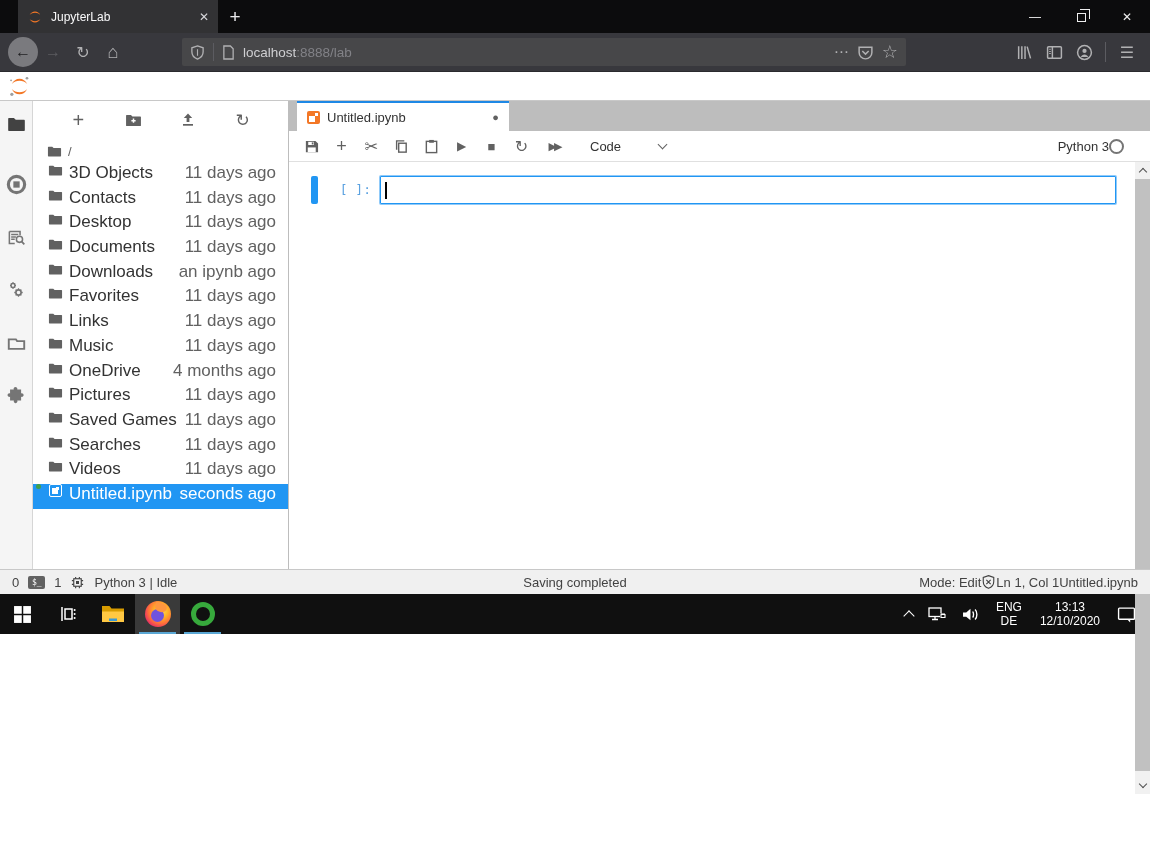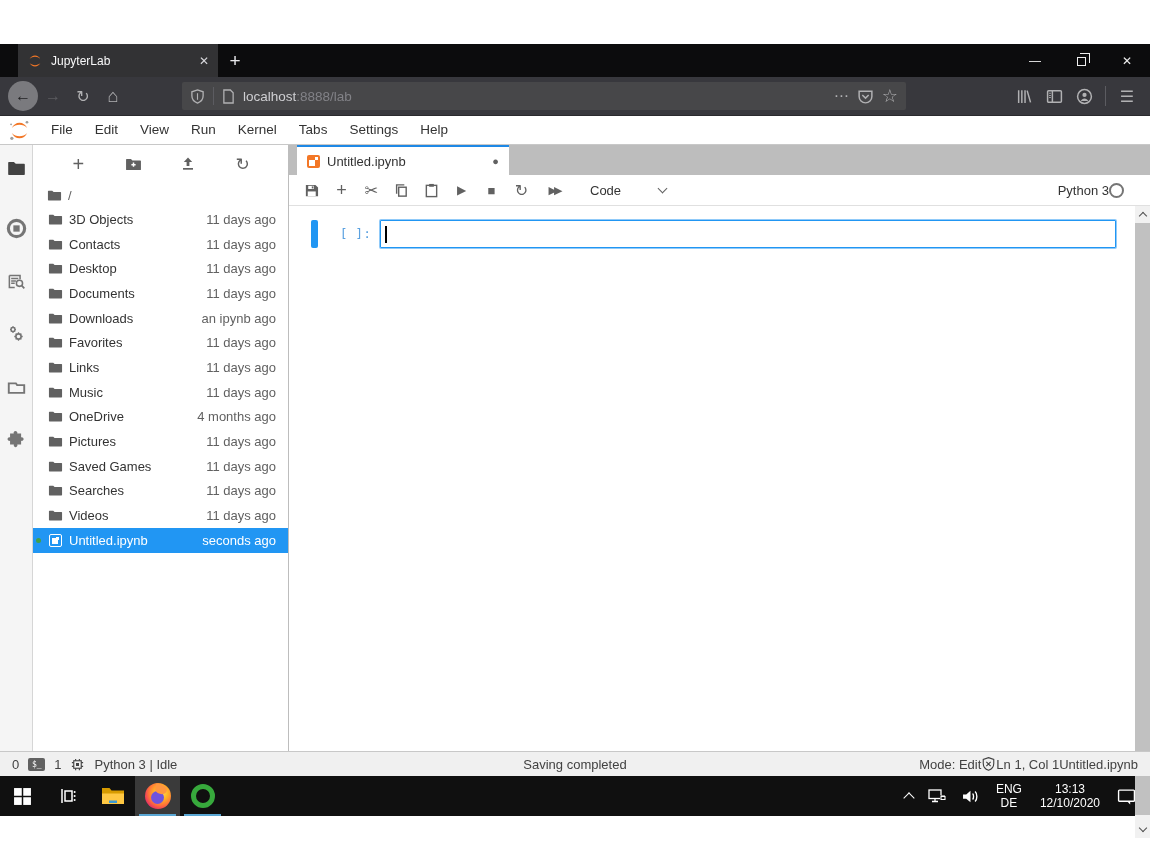--- a/index.html
+++ b/index.html
@@ -1,18 +1,18 @@
 <!DOCTYPE html>
 <html><head>
 <meta charset="utf-8">
 <style>
   * { margin:0; padding:0; box-sizing:border-box; }
   html,body { width:1150px; height:862px; overflow:hidden; }
   body { font-family:"Liberation Sans","DejaVu Sans",sans-serif; font-size:13px; }
-  .screen { width:1150px; height:772px; display:flex; flex-direction:column; background:#fff;margin-top:44px; }
+  .screen { width:1150px; height:634px; display:flex; flex-direction:column; background:#fff; }
 
   
   .ff-titlebar { height:33px; background:#0c0c0d; display:flex; align-items:stretch; flex:none; }
   .ff-tab { width:200px; margin-left:18px; background:#323234; display:flex; align-items:center; padding:0 9px; gap:8px; }
   .ff-tab-title { color:#f9f9fa; font-size:12px; flex:1; }
   .ff-tab-close { color:#d7d7db; font-size:12px; cursor:default; }
   .ff-newtab { width:34px; display:flex; align-items:center; justify-content:center; color:#eaeaec; font-size:19px; font-weight:300; }
   .win-controls { margin-left:auto; display:flex; }
   .win-btn { width:46px; display:flex; align-items:center; justify-content:center; color:#efefef; font-size:12px; }
   .restore-glyph { width:9px; height:9px; border:1px solid #efefef; position:relative; background:#0c0c0d; margin-top:2px; }
@@ -47,21 +47,21 @@
 
   .filebrowser { width:256px; background:#fff; border-right:1px solid #bdbdbd; display:flex; flex-direction:column; flex:none; }
   .fb-toolbar { height:38px; display:flex; align-items:center; justify-content:space-around; padding:0 18px; color:#616161; }
   .fb-tool { display:flex; align-items:center; justify-content:center; width:28px; height:26px; font-size:18px; color:#616161; }
   .fb-crumb { height:24px; display:flex; align-items:center; gap:6px; padding-left:14px; color:#616161; font-size:13px; }
   .fb-header { height:25px; display:flex; align-items:center; border-top:1px solid #e0e0e0; border-bottom:1px solid #e0e0e0; font-size:13px; color:#333; }
   .fb-header .h-name { width:152px; padding-left:14px; display:flex; align-items:center; gap:26px; border-right:1px solid #e0e0e0; height:100%; }
   .sort-arrow { font-size:8px; color:#757575; }
   .fb-header .h-mod { flex:1; text-align:right; padding-right:12px; }
   .file-list { flex:1; overflow:hidden; }
-  .file-row { height:24.7px; display:flex; align-items:center; padding:0 12px 0 0; position:relative; color:#333; font-size:13px; }
+  .file-row { height:24.7px; display:flex; align-items:flex-start; padding:0 12px 0 0; position:relative; color:#333; font-size:17px; }
   .file-row .run-dot { width:5px; height:5px; border-radius:50%; margin-left:3px; flex:none; background:transparent; }
   .file-row .run-dot.on { background:#43a047; }
   .file-row .file-icon { width:16px; margin-left:6px; margin-right:6px; display:flex; justify-content:center; flex:none; }
   .file-row .file-name { flex:1; white-space:nowrap; overflow:hidden; }
   .file-row .file-mod { color:#616161; }
   .file-row.selected { background:#2196f3; color:#fff; }
   .file-row.selected .file-mod { color:#fff; }
   .nb-file-badge { width:13px; height:13px; background:#f37726; border-radius:2px; position:relative; }
   .nb-file-badge:before { content:""; position:absolute; left:2px; bottom:2px; width:6px; height:6px; background:#fff; }
   .nb-file-badge:after { content:""; position:absolute; right:2px; top:2px; width:3px; height:3px; background:#fff; }
@@ -198,30 +198,20 @@
   <div class="jl-menubar">
     <span class="jl-logo">
       <svg width="23" height="23" viewBox="0 0 24 24">
         <path d="M4 14.5c1.6 3.5 4.5 5.5 8 5.5s6.4-2 8-5.5c-2.1 2.2-4.9 3.4-8 3.4s-5.9-1.2-8-3.4z" fill="#f37726"></path>
         <path d="M4 9.5C5.6 6 8.5 4 12 4s6.4 2 8 5.5c-2.1-2.2-4.9-3.4-8-3.4S6.1 7.3 4 9.5z" fill="#f37726"></path>
         <circle cx="19.8" cy="3.4" r="1.4" fill="#9e9e9e"></circle>
         <circle cx="4" cy="20.2" r="1.7" fill="#9e9e9e"></circle>
         <circle cx="3.2" cy="5.6" r="1" fill="#9e9e9e"></circle>
       </svg>
     </span>
-    <div id="menu-items" style="display:flex;">
-        <span class="menu-item">File</span>
-        <span class="menu-item">Edit</span>
-        <span class="menu-item">View</span>
-        <span class="menu-item">Run</span>
-        <span class="menu-item">Kernel</span>
-        <span class="menu-item">Tabs</span>
-        <span class="menu-item">Settings</span>
-        <span class="menu-item">Help</span>
-      </div>
   </div>
 
   <div class="jl-body">
 
     <div class="activitybar">
       <div class="act-btn">
         <svg width="19" height="19" viewBox="0 0 16 16">
             <path d="M1 3.2c0-.3.2-.6.6-.6h4.2L7.4 4h7c.3 0 .6.3.6.6v8.2c0 .3-.3.6-.6.6H1.6c-.4 0-.6-.3-.6-.6z" fill="#424242"></path>
           </svg>
       </div>

